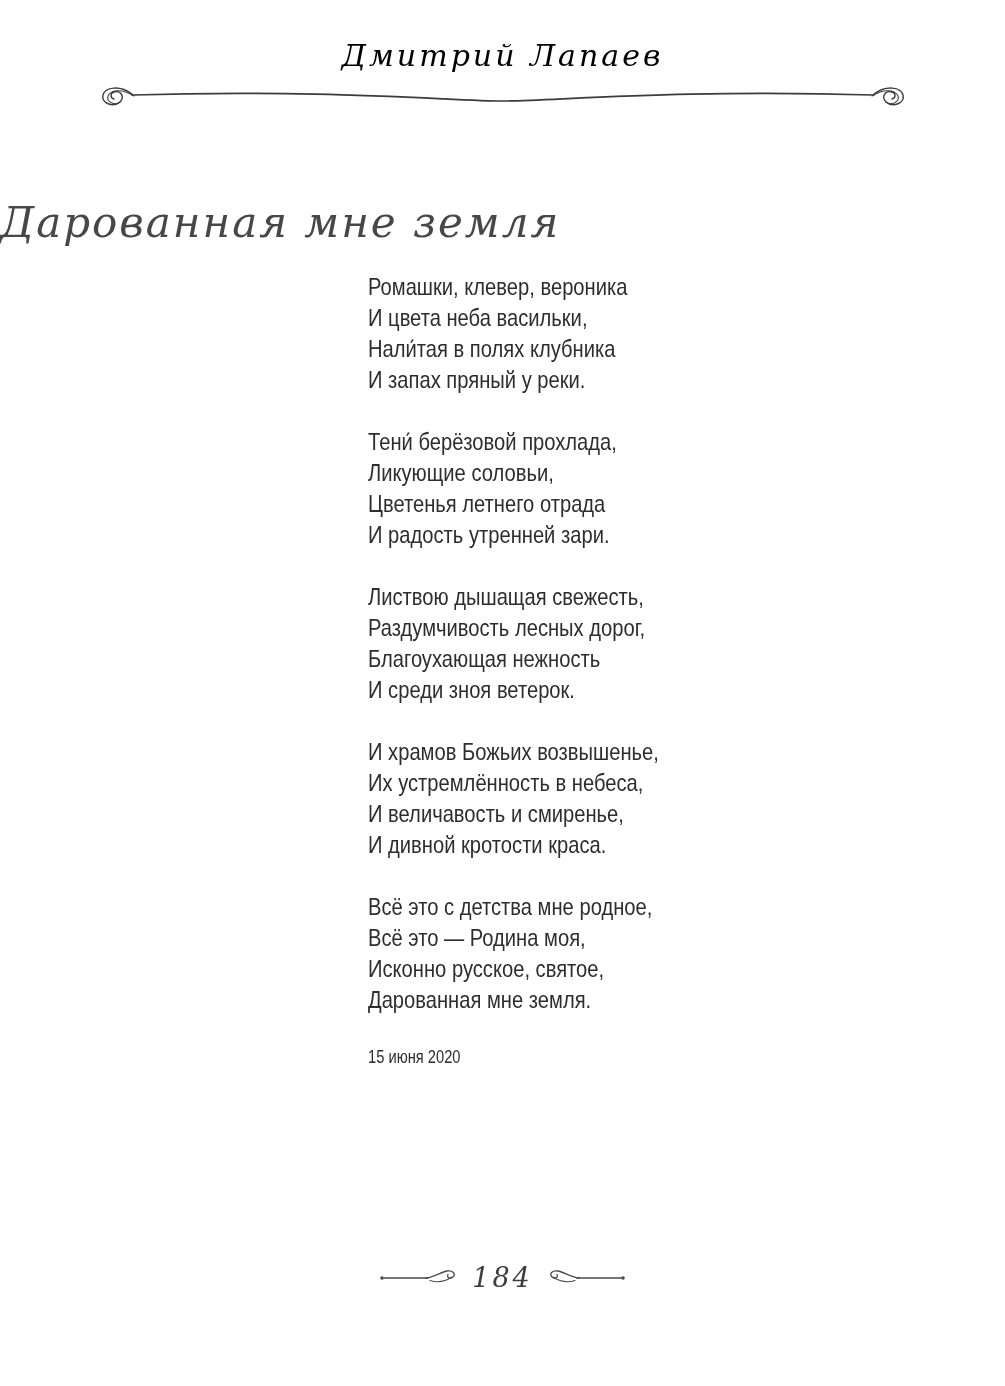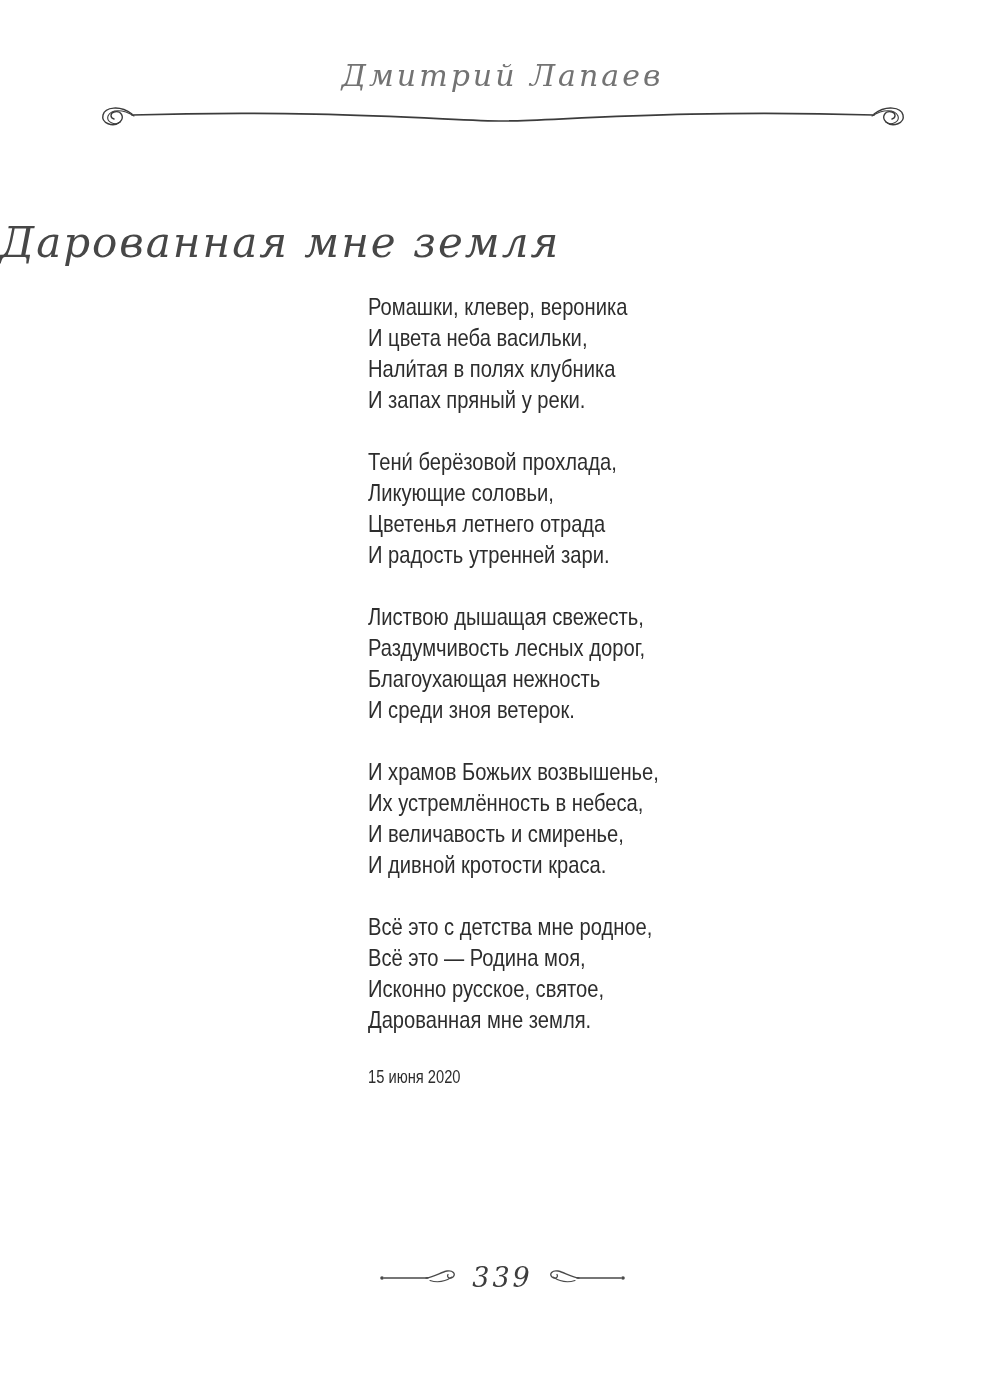--- a/index.html
+++ b/index.html
@@ -12,28 +12,28 @@
     font-family: "Liberation Sans", sans-serif;
   }
   .page {
     position: relative;
     width: 1005px;
     height: 1386px;
     background: #ffffff;
   }
   
   .author {
-    padding-top: 56px;
+    padding-top: 36px;
     text-align: center;
     font-family: "DejaVu Serif", serif;
     font-style: italic;
     font-size: 30px;
     line-height: 40px;
     letter-spacing: 3px;
-    color: #737373;
+    color: #000000;
   }
   .divider {
     width: 810px;
     margin: 9px auto 0 auto;
     height: 30px;
   }
   .divider svg { display: block; }
   
   .title {
     margin-top: 78px;
@@ -154,21 +154,21 @@
 
   <div class="footer">
     <svg width="84" height="24" viewBox="0 0 84 24">
       <g stroke="#4a4a4a" fill="none" stroke-linecap="round">
         <circle cx="4" cy="12" r="1.8" fill="#4a4a4a" stroke="none"></circle>
         <path d="M6,12 H50" stroke-width="1.4"></path>
         <path d="M48,12 C57,11 63,6 69,5 C75,4 78,8 75,11 C72,13.5 68.5,11.5 70,8.5" stroke-width="1.3"></path>
         <path d="M52,14.5 C60,17 68,15 74,11" stroke-width="1.1"></path>
       </g>
     </svg>
-    <div class="pagenum">339</div>
+    <div class="pagenum">184</div>
     <svg width="84" height="24" viewBox="0 0 84 24">
       <g stroke="#4a4a4a" fill="none" stroke-linecap="round" transform="translate(84,0) scale(-1,1)">
         <circle cx="4" cy="12" r="1.8" fill="#4a4a4a" stroke="none"></circle>
         <path d="M6,12 H50" stroke-width="1.4"></path>
         <path d="M48,12 C57,11 63,6 69,5 C75,4 78,8 75,11 C72,13.5 68.5,11.5 70,8.5" stroke-width="1.3"></path>
         <path d="M52,14.5 C60,17 68,15 74,11" stroke-width="1.1"></path>
       </g>
     </svg>
   </div>
 

